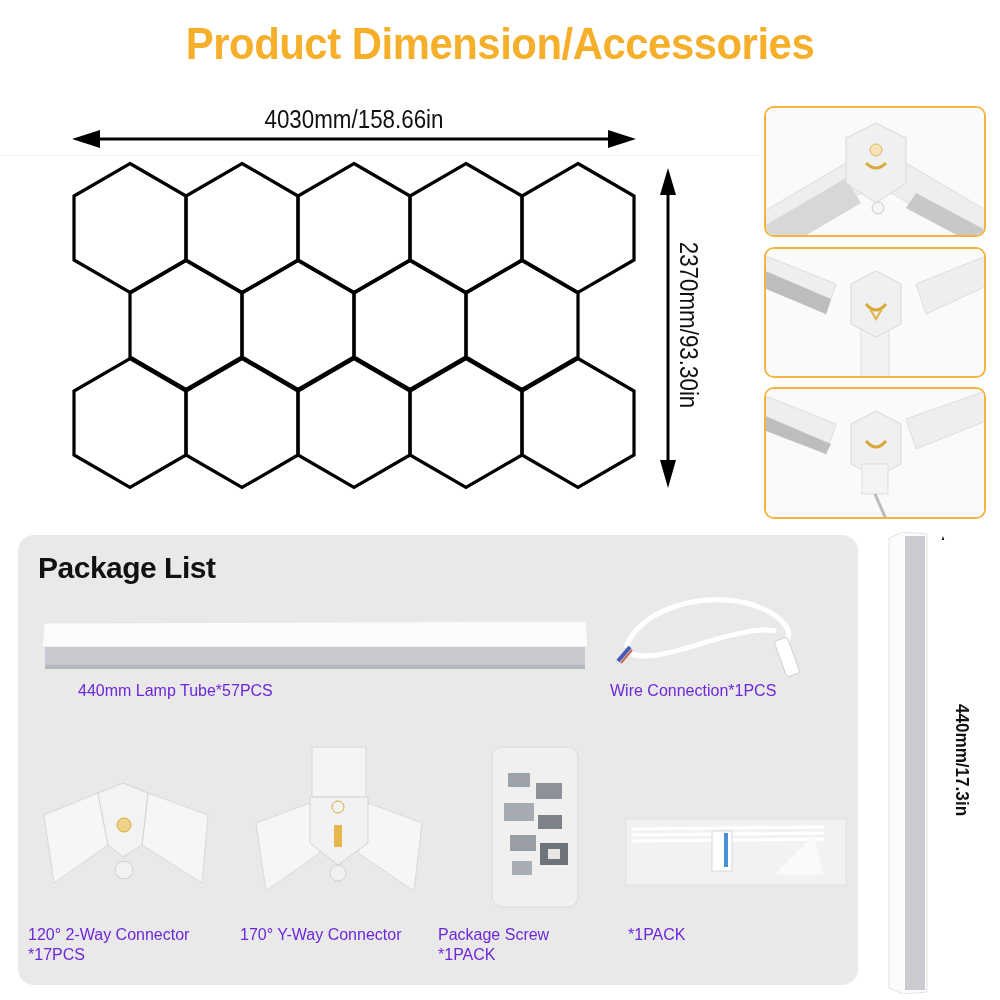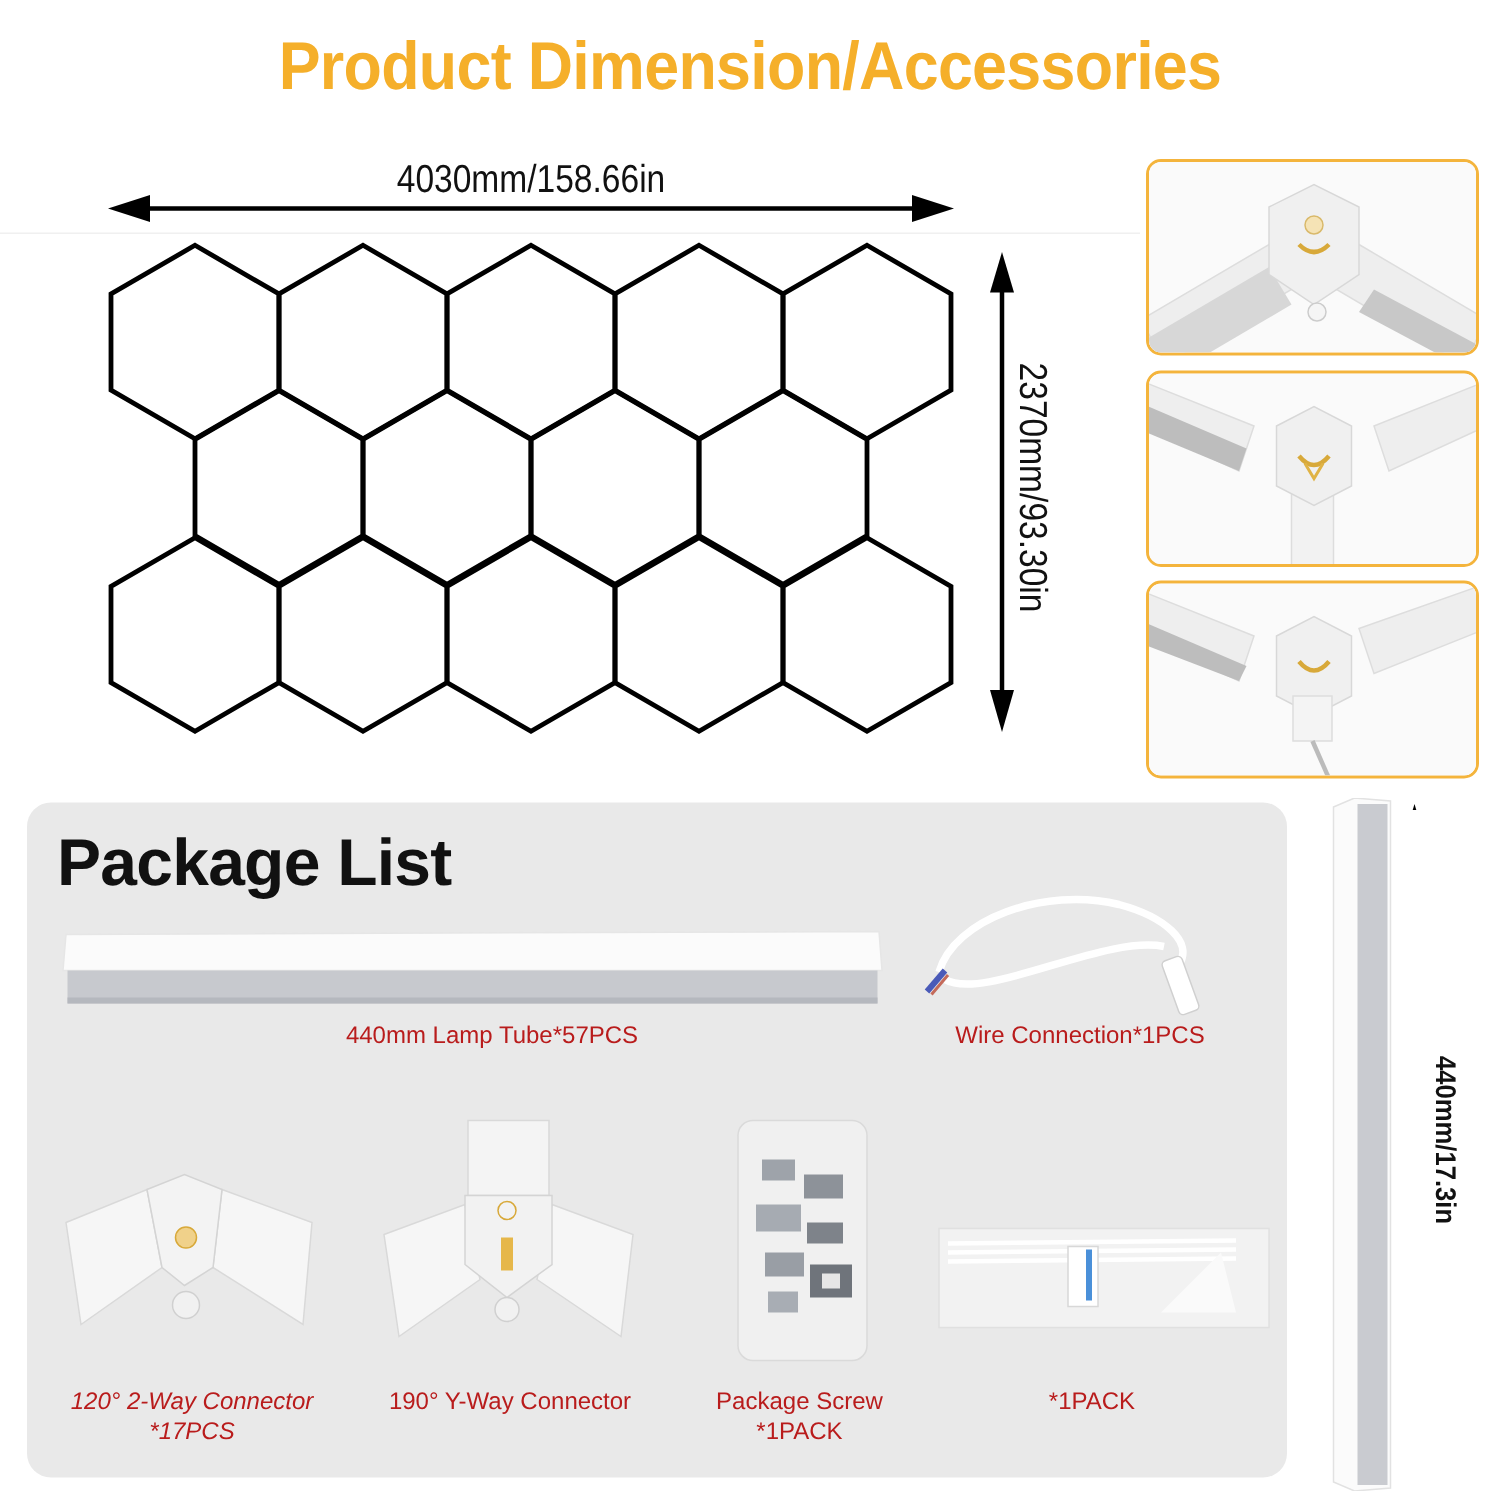--- a/index.html
+++ b/index.html
@@ -36,24 +36,24 @@
     position: absolute; left: 764px; width: 222px;
     border: 2px solid #F4B43C; border-radius: 10px; background: #fff; overflow: hidden;
   }
 
   .pkg {
     position: absolute; left: 18px; top: 535px; width: 840px; height: 450px;
     background: #e9e9e9; border-radius: 16px;
   }
   .pkg-title {
     position: absolute; left: 20px; top: 16px;
-    font-size: 44px; font-weight: bold; color: #111; letter-spacing: -0.5px;
+    font-size: 30px; font-weight: bold; color: #111; letter-spacing: -0.5px;
   }
   .item-label {
-    position: absolute; text-align: center; font-size: 16px; color: #b91c1c; line-height: 20px;
+    position: absolute; text-align: left; font-size: 16px; color: #6d28d9; line-height: 20px;
   }
 </style>
 </head>
 <body>
 
 <div class="main-title">Product Dimension/Accessories</div>
 
 <div class="dim-label-h">4030mm/158.66in</div>
 <svg class="abs" style="left:0;top:0" width="1000" height="540">
 
@@ -159,36 +159,36 @@
   </svg>
   <div class="item-label" style="left:592px;top:146px;width:220px;">Wire Connection*1PCS</div>
 
   <svg class="abs" style="left:20px;top:240px" width="180" height="120">
     <polygon points="6,40 60,18 70,70 16,108" fill="#f6f6f6" stroke="#d9d9d9"></polygon>
     <polygon points="110,18 170,40 164,108 104,70" fill="#f6f6f6" stroke="#d9d9d9"></polygon>
     <polygon points="60,18 85,8 110,18 104,70 85,82 70,70" fill="#f3f3f3" stroke="#d4d4d4"></polygon>
     <circle cx="86" cy="50" r="7" fill="#f0d18a" stroke="#d8a93a"></circle>
     <circle cx="86" cy="95" r="9" fill="#f1f1f1" stroke="#d0d0d0"></circle>
   </svg>
-  <div class="item-label" style="left:10px;top:390px;width:200px;font-style:italic;">
+  <div class="item-label" style="left:10px;top:390px;width:200px;">
     <div>120° 2-Way Connector</div>
     <div>*17PCS</div>
   </div>
 
   <svg class="abs" style="left:232px;top:208px" width="180" height="160">
     <rect x="62" y="4" width="54" height="50" fill="#f4f4f4" stroke="#d9d9d9"></rect>
     <polygon points="6,80 60,60 70,110 16,148" fill="#f6f6f6" stroke="#d9d9d9"></polygon>
     <polygon points="118,60 172,80 164,148 108,110" fill="#f6f6f6" stroke="#d9d9d9"></polygon>
     <polygon points="60,54 118,54 118,100 88,122 60,100" fill="#f2f2f2" stroke="#d4d4d4"></polygon>
     <circle cx="88" cy="64" r="6" fill="none" stroke="#d8a93a"></circle>
     <rect x="84" y="82" width="8" height="22" fill="#e6b74a"></rect>
     <circle cx="88" cy="130" r="8" fill="#f1f1f1" stroke="#d0d0d0"></circle>
   </svg>
   <div class="item-label" style="left:222px;top:390px;width:200px;">
-    <div>190° Y-Way Connector</div>
+    <div>170° Y-Way Connector</div>
   </div>
 
   <svg class="abs" style="left:470px;top:208px" width="95" height="170">
     <rect x="4" y="4" width="86" height="160" rx="10" fill="#f0f0f0" stroke="#dadada"></rect>
     <rect x="20" y="30" width="22" height="14" fill="#9ea3aa"></rect>
     <rect x="48" y="40" width="26" height="16" fill="#8d9299"></rect>
     <rect x="16" y="60" width="30" height="18" fill="#a6abb2"></rect>
     <rect x="50" y="72" width="24" height="14" fill="#7e838a"></rect>
     <rect x="22" y="92" width="26" height="16" fill="#999ea5"></rect>
     <rect x="52" y="100" width="28" height="22" fill="#6f747b"></rect>

